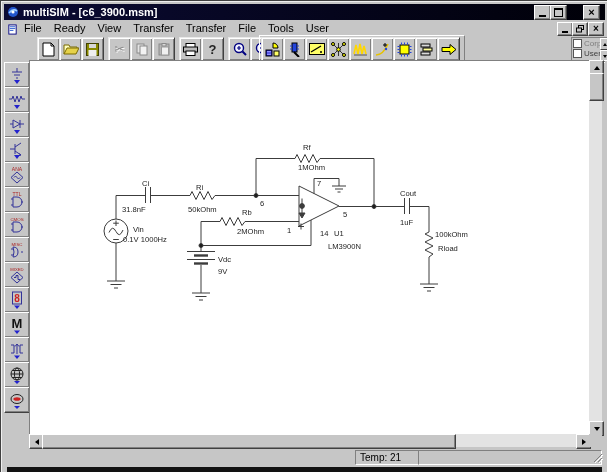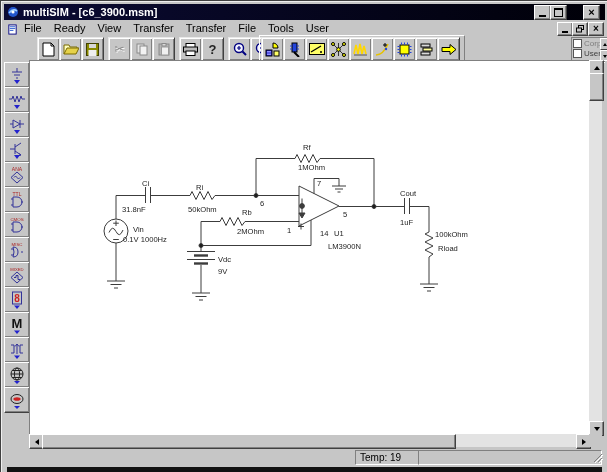--- a/index.html
+++ b/index.html
@@ -502,21 +502,21 @@
         <span class="tri-left"></span>
       </span>
     <span class="sthumb" style="left:13px;top:0;width:412px;height:13px"></span>
     <span class="sarrow" style="left:547px;top:0;width:13px;height:13px">
         <span class="tri-right"></span>
       </span>
   </div>
   <div class="scroll" style="left:588px;top:433px;width:13px;height:13px;background:#c6c6c6"></div>
 
   <div id="statusbar">
-    <span class="sp" style="left:351px;width:58px">Temp: 19</span>
+    <span class="sp" style="left:351px;width:58px">Temp: 21</span>
     <span class="sp" style="left:414px;width:178px"></span>
     <svg style="position:absolute;right:2px;top:4px" width="10" height="10">
       <path d="M9,1 L1,9 M9,5 L5,9 M9,9 L9,9" stroke="#808080"></path>
       <path d="M10,2 L2,10 M10,6 L6,10" stroke="#ffffff"></path>
     </svg>
   </div>
 
   <div id="darkband"></div>
 </div>
 

